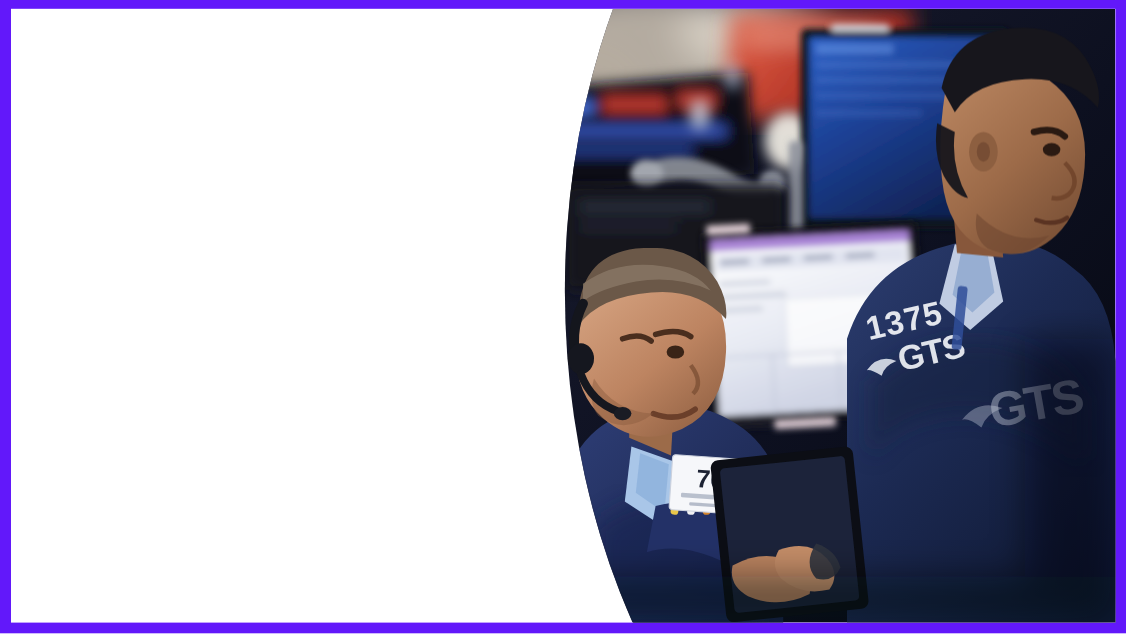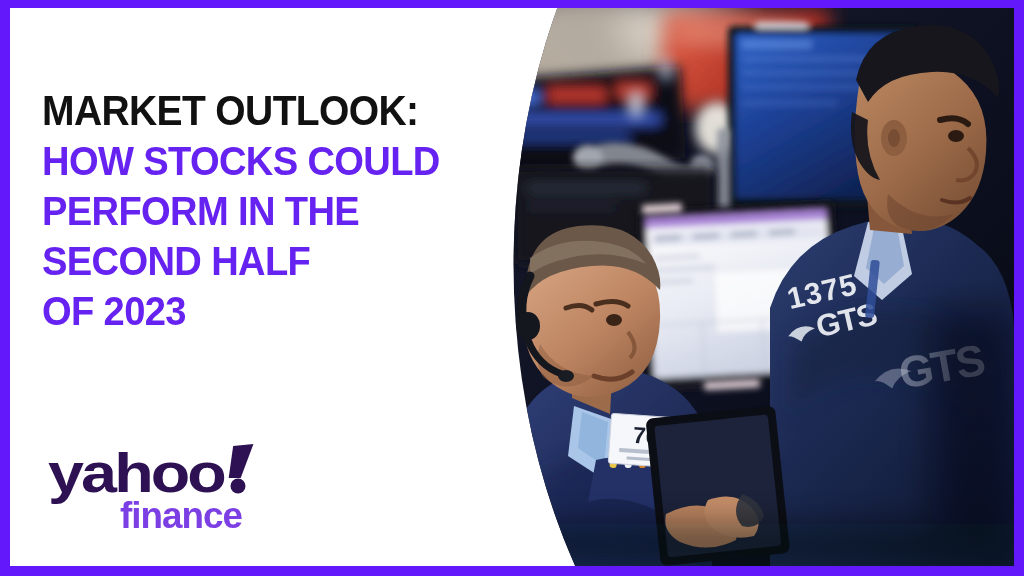--- a/index.html
+++ b/index.html
@@ -318,33 +318,16 @@
           <path d="M272 486 q18 6 22 22 q-6 14 -22 10 q-12 -14 0 -32 Z" fill="#30343f" opacity="0.9"></path>
         </g>
 
         <g opacity="0.45" filter="url(#soft16)">
           <rect x="462" y="300" width="82" height="258" fill="#04060c"></rect>
           <rect x="0" y="516" width="544" height="42" fill="#05070e"></rect>
         </g>
       </svg>
     </div>
 
-    <div id="headline-block">
-      <div class="hl-line hl-black" style="color: rgb(17, 17, 17);">MARKET OUTLOOK:</div>
-      <div class="hl-line hl-purple" style="color: rgb(102, 34, 240);">HOW STOCKS COULD</div>
-      <div class="hl-line hl-purple" style="color: rgb(102, 34, 240);">PERFORM IN THE</div>
-      <div class="hl-line hl-purple" style="color: rgb(102, 34, 240);">SECOND HALF</div>
-      <div class="hl-line hl-purple" style="color: rgb(102, 34, 240);">OF 2023</div>
-    </div>
-
-    <div id="logo">
-      <svg width="260" height="96" viewBox="0 0 260 96">
-        <text x="0" y="52" font-family="'Liberation Sans', sans-serif" font-size="56" font-weight="700" fill="#2d1152" letter-spacing="-2.5" textLength="176" lengthAdjust="spacingAndGlyphs">yahoo</text>
-        <g>
-          <path d="M186 6 L206 4 L198 38 L186 38 Z" fill="#2d1152" transform="skewX(-8)"></path>
-          <circle cx="190" cy="46" r="7.5" fill="#2d1152"></circle>
-        </g>
-        <text x="72" y="88" font-family="'Liberation Sans', sans-serif" font-size="37" font-weight="700" fill="#7b3fe4" letter-spacing="-1" textLength="122" lengthAdjust="spacingAndGlyphs">finance</text>
-      </svg>
-    </div>
+
 
   </div>
 </div>
 
 </body></html>

